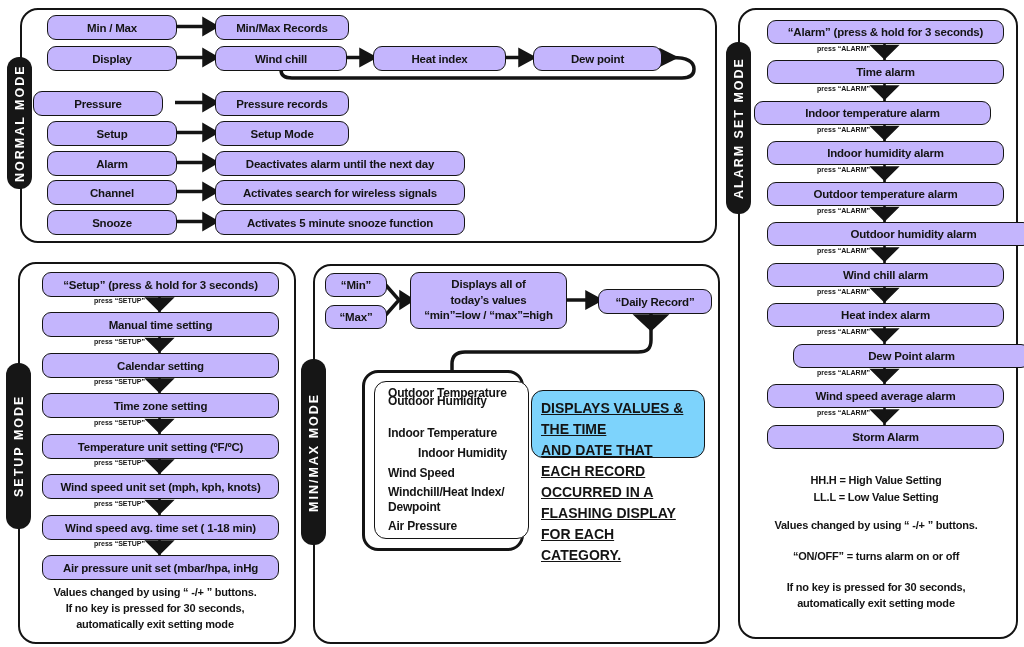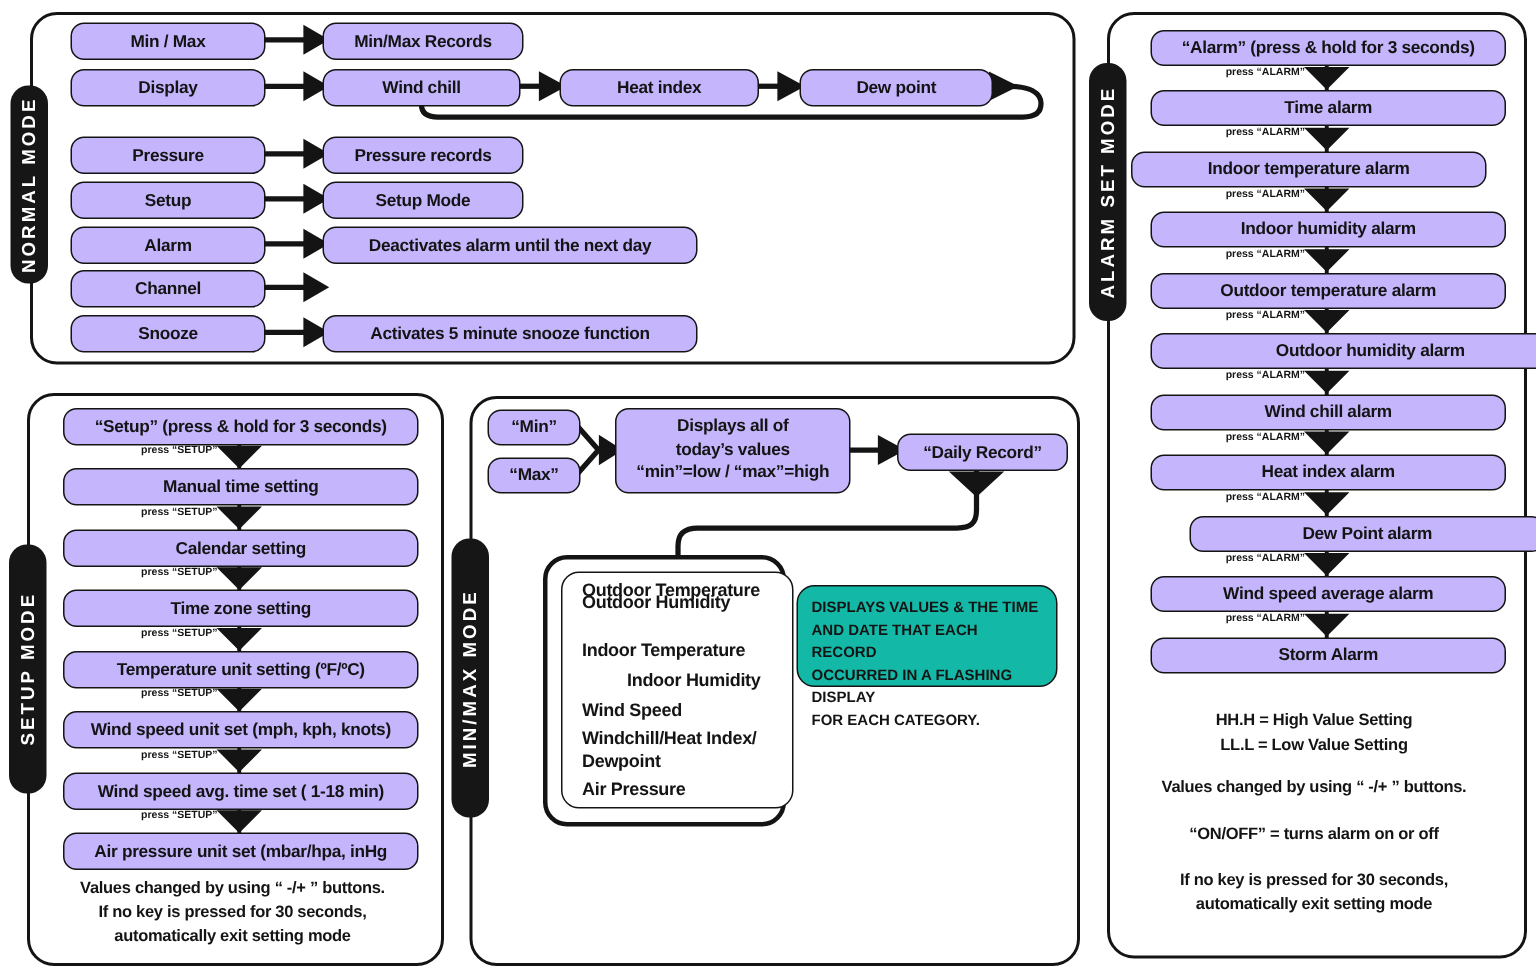--- a/index.html
+++ b/index.html
@@ -11,22 +11,22 @@
        display:flex;align-items:center;justify-content:center;font-weight:bold;font-size:11.5px;
        white-space:nowrap;z-index:3;letter-spacing:-0.2px;}
   .vtab{position:absolute;width:25px;background:#161616;color:#fff;border-radius:12px;z-index:4;
         display:flex;align-items:center;justify-content:center;font-weight:bold;font-size:12.5px;
         letter-spacing:2px;writing-mode:vertical-rl;transform:rotate(180deg);white-space:nowrap;}
   .press{position:absolute;font-weight:bold;font-size:7px;text-align:right;z-index:3;white-space:nowrap;}
   .ft{position:absolute;font-weight:bold;font-size:11px;text-align:center;z-index:3;white-space:nowrap;letter-spacing:-0.2px;}
   .ll{position:absolute;font-weight:bold;font-size:12px;z-index:6;white-space:nowrap;letter-spacing:-0.2px;}
   .card{position:absolute;background:#fff;border:3.5px solid #141414;border-radius:16px;z-index:3;}
   .cardInner{position:absolute;background:#fff;border:1.7px solid #141414;border-radius:12px;z-index:5;}
-  .note{position:absolute;border:1.7px solid #141414;border-radius:12px;background:#14b8a6;z-index:3;
-        font-weight:bold;font-size:10px;line-height:1.5;padding:7px 9px;box-sizing:border-box;}
+  .note{position:absolute;border:1.7px solid #141414;border-radius:12px;background:#7dd3fc;z-index:3;
+        font-weight:bold;font-size:14px;line-height:1.5;padding:7px 9px;box-sizing:border-box;text-decoration:underline;}
   .multi{flex-direction:column;line-height:15.5px;}
 </style>
 </head>
 <body>
 
 <div id="canvas">
 
   <div class="panel" style="left:20px;top:8px;width:693px;height:231px;"></div>
   <div class="panel" style="left:18px;top:262px;width:274px;height:378px;"></div>
   <div class="panel" style="left:313px;top:264px;width:403px;height:376px;"></div>
@@ -110,27 +110,28 @@
   <div class="vtab" style="left:6px;top:363px;height:166px;">SETUP MODE</div>
   <div class="vtab" style="left:301px;top:359px;height:186px;">MIN/MAX MODE</div>
   <div class="vtab" style="left:726px;top:42px;height:172px;">ALARM SET MODE</div>
 
   <div class="box" style="left:47px;top:15px;width:128px;">Min / Max</div>
   <div class="box" style="left:215px;top:15px;width:132px;">Min/Max Records</div>
   <div class="box" style="left:47px;top:46px;width:128px;">Display</div>
   <div class="box" style="left:215px;top:46px;width:130px;">Wind chill</div>
   <div class="box" style="left:373px;top:46px;width:131px;">Heat index</div>
   <div class="box" style="left:533px;top:46px;width:127px;">Dew point</div>
-  <div class="box" style="left:47px;top:91px;width:128px;">Pressure</div>
+  <div class="box" style="left:33px;top:91px;width:128px;">Pressure</div>
   <div class="box" style="left:215px;top:91px;width:132px;">Pressure records</div>
   <div class="box" style="left:47px;top:121px;width:128px;">Setup</div>
   <div class="box" style="left:215px;top:121px;width:132px;">Setup Mode</div>
   <div class="box" style="left:47px;top:151px;width:128px;">Alarm</div>
   <div class="box" style="left:47px;top:180px;width:128px;">Channel</div>
   <div class="box" style="left:215px;top:151px;width:248px;">Deactivates alarm until the next day</div>
+  <div class="box" style="left:215px;top:180px;width:248px;">Activates search for wireless signals</div>
   <div class="box" style="left:47px;top:210px;width:128px;">Snooze</div>
   <div class="box" style="left:215px;top:210px;width:248px;">Activates 5 minute snooze function</div>
 
   <div class="box" style="left:42px;top:272px;width:235px;">“Setup” (press &amp; hold for 3 seconds)</div>
   <div class="box" style="left:42px;top:312px;width:235px;">Manual time setting</div>
   <div class="box" style="left:42px;top:353px;width:235px;">Calendar setting</div>
   <div class="box" style="left:42px;top:393px;width:235px;">Time zone setting</div>
   <div class="box" style="left:42px;top:434px;width:235px;">Temperature unit setting (ºF/ºC)</div>
   <div class="box" style="left:42px;top:474px;width:235px;">Wind speed unit set (mph, kph, knots)</div>
   <div class="box" style="left:42px;top:515px;width:235px;">Wind speed avg. time set ( 1-18 min)</div>

